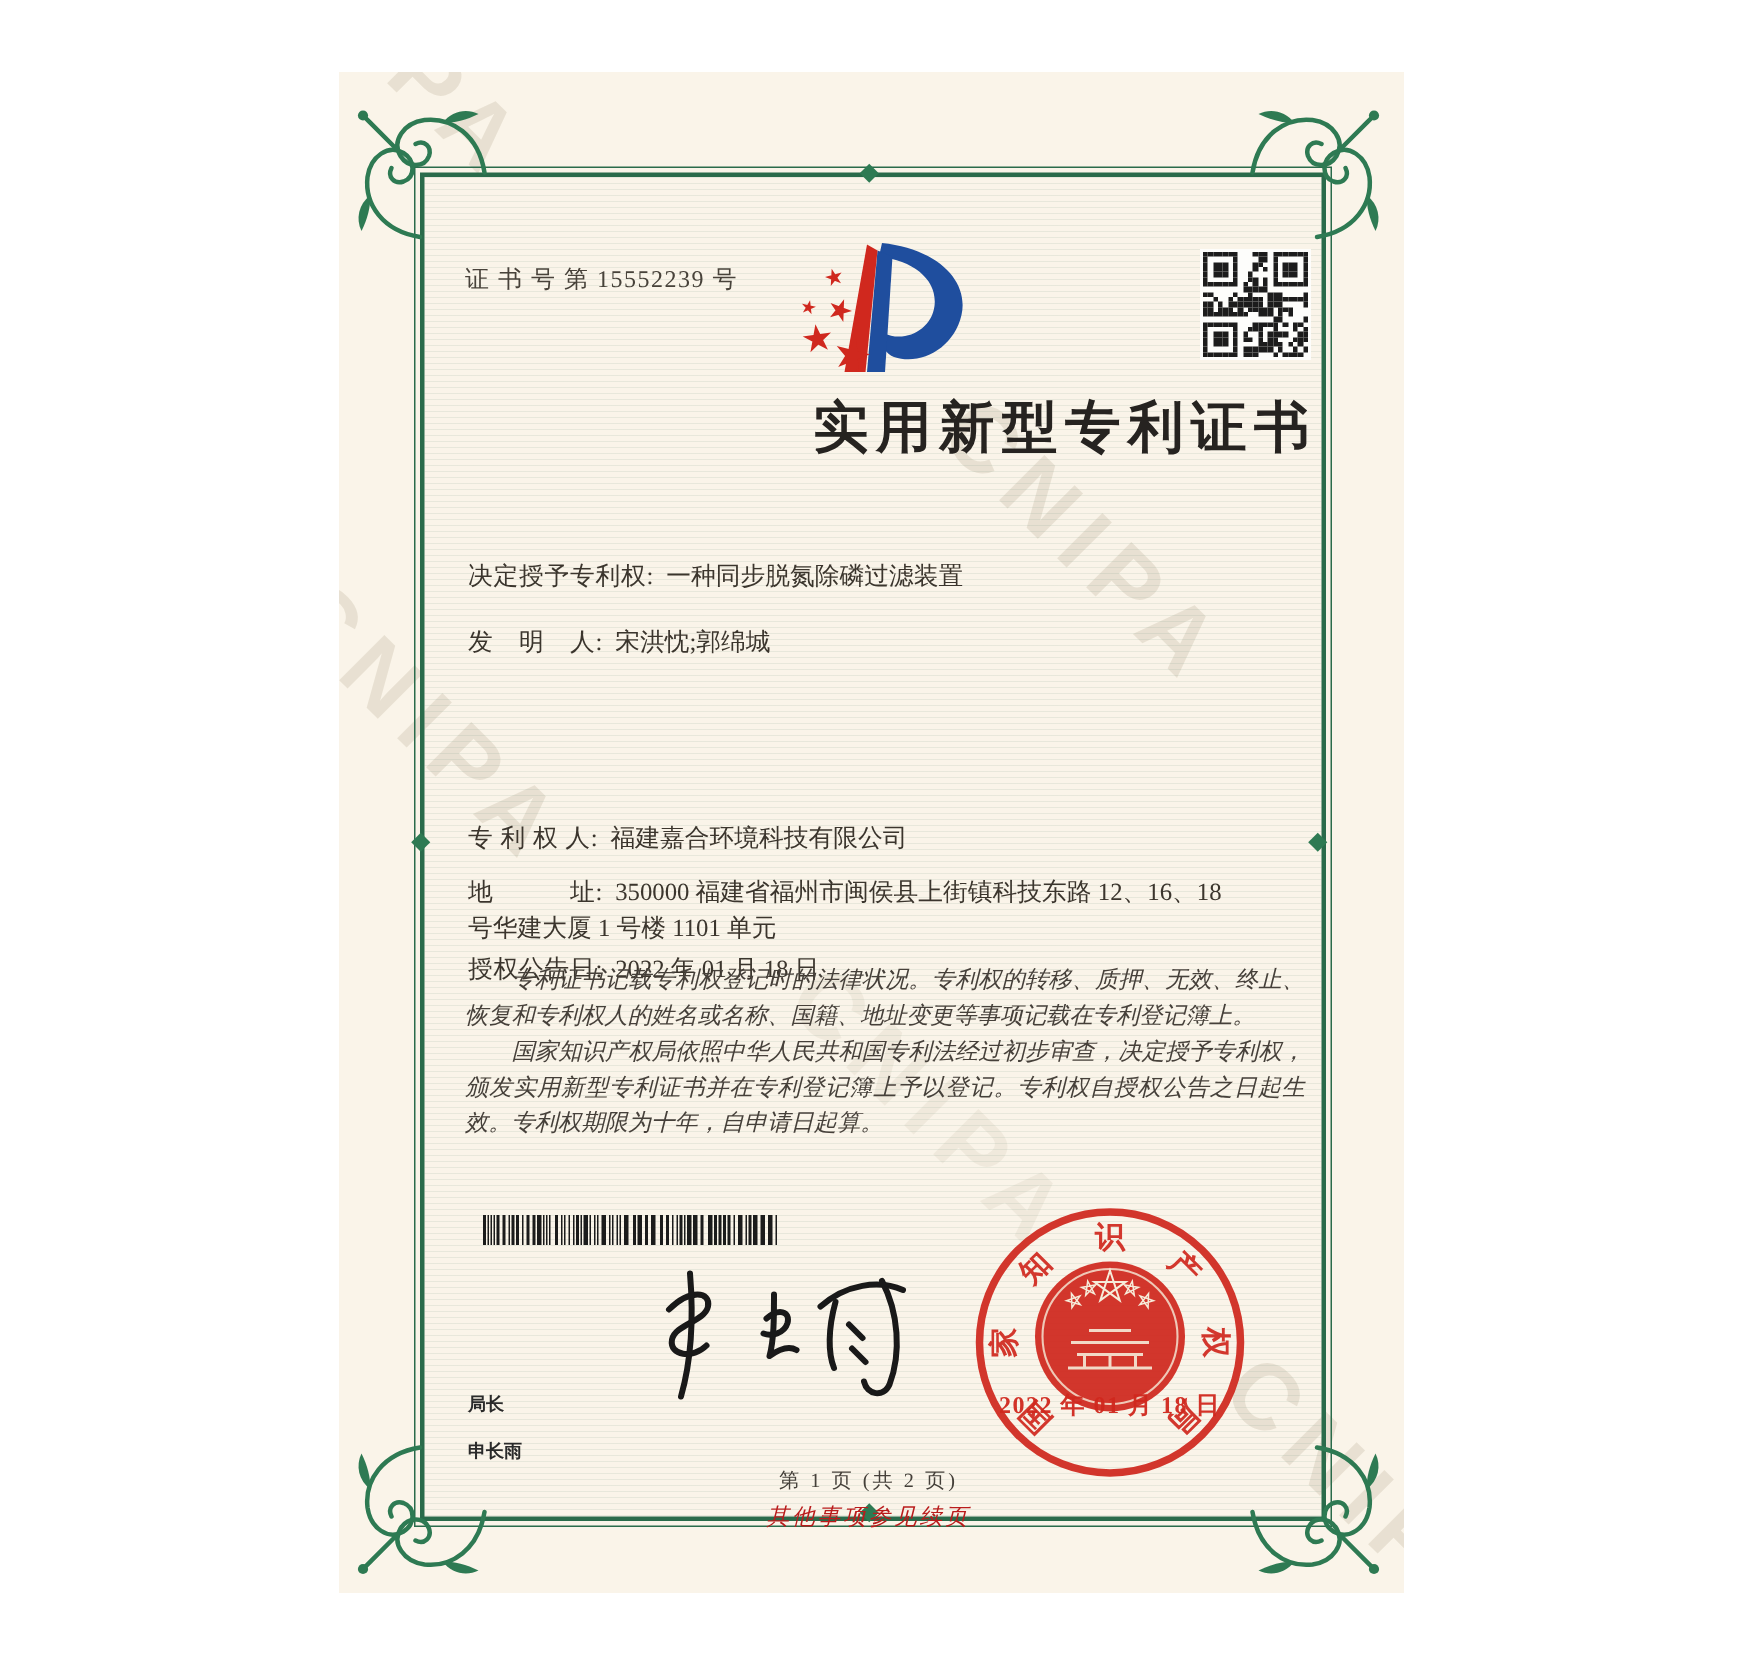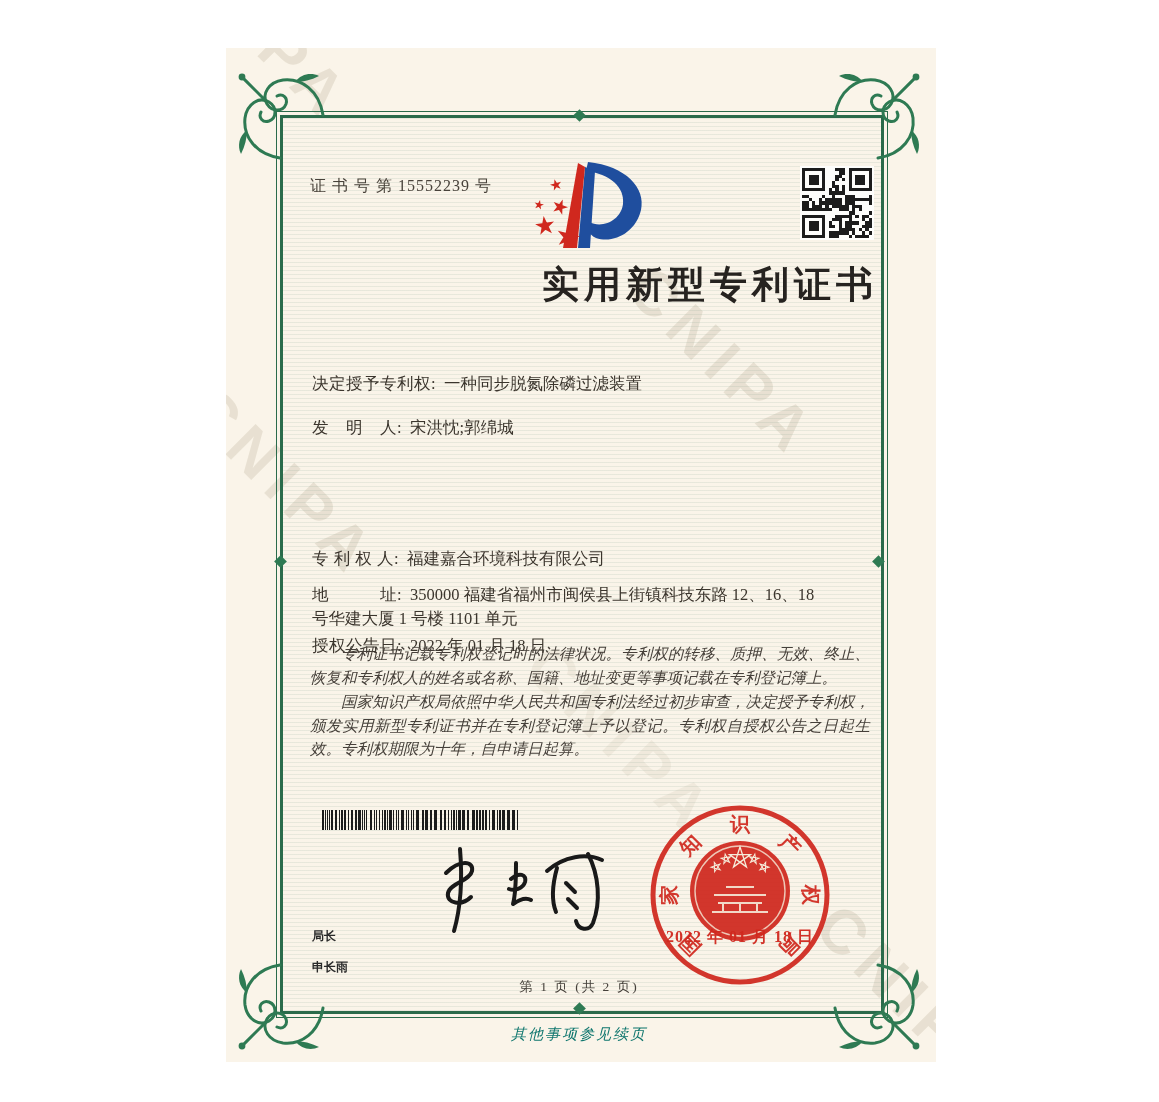--- a/index.html
+++ b/index.html
@@ -62,22 +62,22 @@
   .seal svg{position:absolute;left:0;top:0;}
   .seal-char{position:absolute;left:50%;top:50%;width:24px;height:24px;margin:-12px;
              text-align:center;font-size:20px;font-weight:700;color:var(--red,#d0281e);
              transform-origin:center;opacity:.92;}
   .seal-date{position:absolute;left:-10px;top:124px;width:204px;text-align:center;
              font-size:16px;font-weight:700;color:var(--red,#d0281e);letter-spacing:1px;opacity:.95;}
 
   
   .page-no{position:absolute;left:54px;top:930px;width:598px;text-align:center;
            font-size:13.5px;color:#45403a;letter-spacing:2px;}
-  .cont-note{position:absolute;left:54px;top:977px;width:598px;text-align:center;
-             font-size:15px;font-style:italic;color:#0f766e;letter-spacing:2px;}
+  .cont-note{position:absolute;left:54px;top:954px;width:598px;text-align:center;
+             font-size:15px;font-style:italic;color:#b91c1c;letter-spacing:2px;}
 </style>
 </head>
 <body>
 
 <div id="screen">
   <div class="paper">
 
     <div class="watermark" style="left:-88px;top:-58px;">CNIPA</div>
     <div class="watermark" style="left:378px;top:278px;">CNIPA</div>
     <div class="watermark" style="left:-62px;top:398px;">CNIPA</div>

